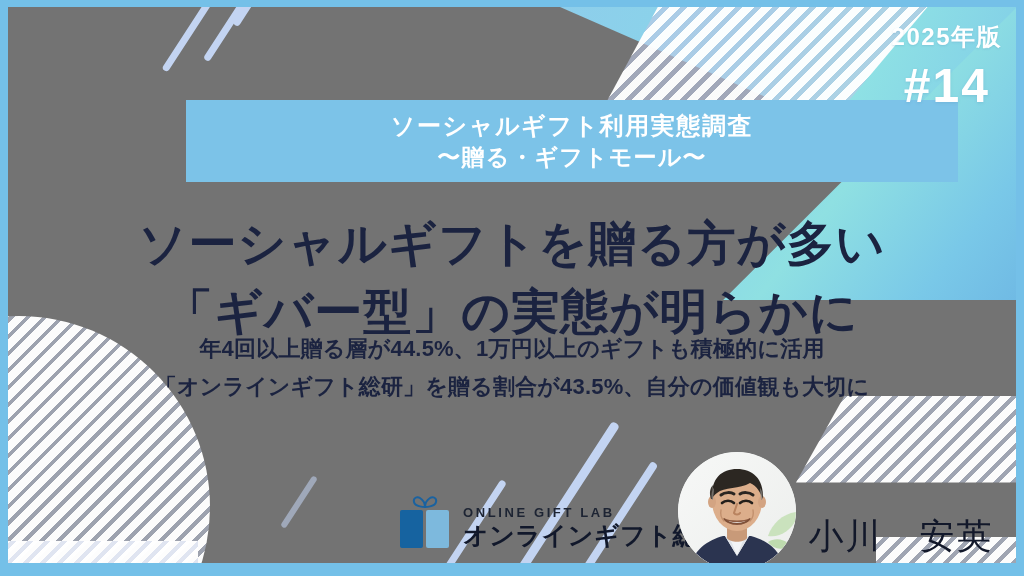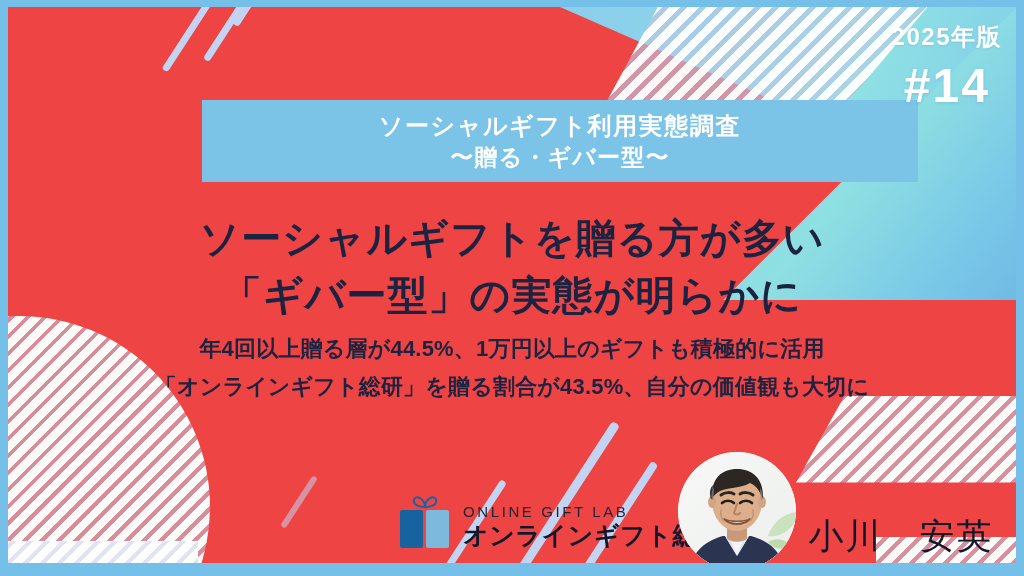--- a/index.html
+++ b/index.html
@@ -8,21 +8,21 @@
     font-family:"Liberation Sans", sans-serif;
     background:#ffffff;
     position:relative;
   }
 
   
   #slide {
     position:relative;
     width:1024px;
     height:576px;
-    background:#ef4444;
+    background:#737373;
     overflow:hidden;
   }
 
   
   .frame-edge { position:absolute; background:#74c0e8; z-index:40; }
   .frame-top    { top:0;    left:0;  width:1024px; height:7px; }
   .frame-bottom { bottom:0; left:0;  width:1024px; height:13px; }
   .frame-left   { top:0;    left:0;  width:8px;  height:576px; }
   .frame-right  { top:0;    right:0; width:8px;  height:576px; }
 
@@ -124,22 +124,22 @@
   .dl2 { left:222px; top:-6px;   width:7px;  height:72px;  transform:rotate(33deg); }
   .dl3 { left:248px; top:-30px;  width:7px;  height:60px;  transform:rotate(33deg); }
   .dl4 { left:560px; top:408px;  width:9px;  height:190px; transform:rotate(33deg); }
   .dl5 { left:614px; top:452px;  width:8px;  height:136px; transform:rotate(33deg); }
   .dl6 { left:470px; top:472px;  width:7px;  height:112px; transform:rotate(33deg); }
   .dl7 { left:296px; top:472px;  width:6px;  height:60px;  transform:rotate(33deg); opacity:.55;}
 
   
   .banner {
     position:absolute;
-    left:202px; top:100px;
-    width:716px; height:82px;
+    left:186px; top:100px;
+    width:772px; height:82px;
     background:#7cc3e8;
     z-index:12;
     display:flex;
     flex-direction:column;
     align-items:center;
     justify-content:center;
     gap:2px;
   }
   .banner-line {
     color:#ffffff;
@@ -178,21 +178,21 @@
   
   .headline {
     position:absolute;
     left:0; top:210px;
     width:1024px;
     z-index:15;
     text-align:center;
     color:#1b2340;
   }
   .headline-line {
-    font-size:40px;
+    font-size:48px;
     font-weight:bold;
     letter-spacing:1px;
     line-height:1.42;
     white-space:nowrap;
   }
 
   
   .subcopy {
     position:absolute;
     left:0; top:330px;
@@ -231,24 +231,24 @@
     border-radius:2px;
   }
   .gift-box-r {
     position:absolute; left:26px; top:14px;
     width:23px; height:38px;
     background:#7db9dd;
     border-radius:2px;
   }
   .logo-text { display:flex; flex-direction:column; gap:2px; }
   .logo-en {
-    font-size:15px;
+    font-size:13px;
     letter-spacing:2.6px;
     color:#1d2433;
-    font-weight:400;
+    font-weight:700;
   }
   .logo-jp {
     font-size:25px;
     font-weight:bold;
     letter-spacing:0.6px;
     color:#11182b;
     line-height:1.05;
   }
 
   
@@ -297,21 +297,21 @@
   <div class="tr-gradient"></div>
   <div class="stripe-wedge"></div>
 
   <div class="issue-badge">
     <div class="issue-year">2025年版</div>
     <div class="issue-num">#14</div>
   </div>
 
   <div class="banner">
     <div class="banner-line">ソーシャルギフト利用実態調査</div>
-    <div class="banner-line sub">〜贈る・ギバー型〜</div>
+    <div class="banner-line sub">〜贈る・ギフトモール〜</div>
   </div>
 
   <div class="headline">
     <div class="headline-line">ソーシャルギフトを贈る方が多い</div>
     <div class="headline-line">「ギバー型」の実態が明らかに</div>
   </div>
 
   <div class="subcopy">
     <div class="subcopy-line">年4回以上贈る層が44.5%、1万円以上のギフトも積極的に活用</div>
     <div class="subcopy-line">「オンラインギフト総研」を贈る割合が43.5%、自分の価値観も大切に</div>

